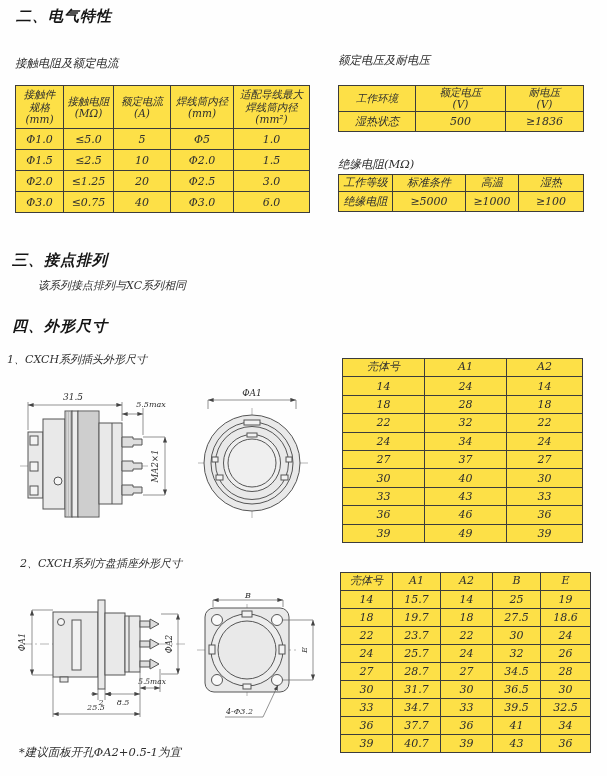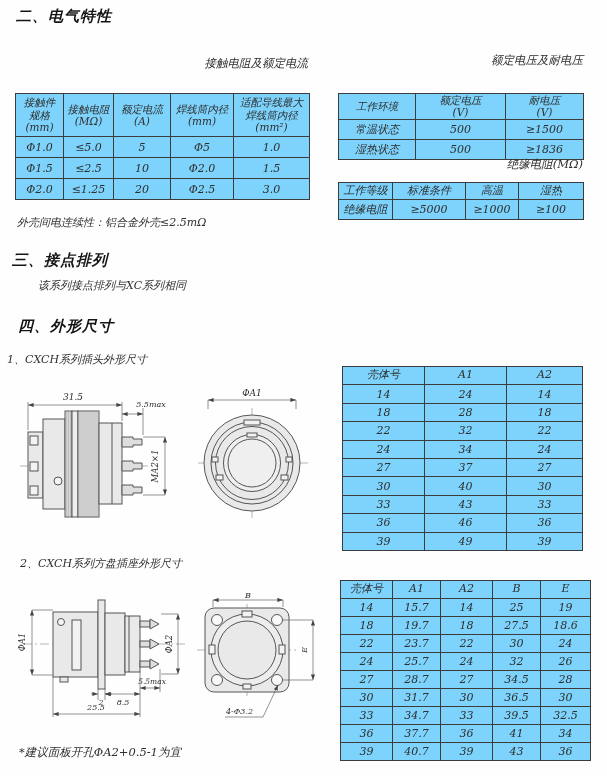--- a/index.html
+++ b/index.html
@@ -1,23 +1,23 @@
 <!DOCTYPE html>
 <html><head>
 <meta charset="utf-8">
 <style>
   html,body{margin:0;padding:0;background:#ffffff;}
   .page{position:relative;width:607px;height:776px;background:#fefefe;overflow:hidden;
         font-family:"DejaVu Serif","Liberation Serif",serif;color:#2e2e2e;font-style:italic;}
   .h{position:absolute;font-family:"DejaVu Sans","Liberation Sans",sans-serif;
      font-weight:bold;font-size:15px;color:#151515;letter-spacing:1px;white-space:nowrap;}
-  .cap{position:absolute;text-align:right;font-size:11.5px;white-space:nowrap;}
+  .cap{position:absolute;text-align:left;font-size:11.5px;white-space:nowrap;}
   .note{position:absolute;font-size:11px;white-space:nowrap;}
   .small-label{position:absolute;font-size:11px;white-space:nowrap;}
-  table{position:absolute;border-collapse:collapse;table-layout:fixed;background:#7dd3fc;margin-top:8px;}
+  table{position:absolute;border-collapse:collapse;table-layout:fixed;background:#fde047;}
   th,td{border:1px solid #3c3c3c;text-align:center;vertical-align:middle;
         font-weight:normal;padding:0;font-size:11px;color:#2e2e2e;overflow:hidden;}
   th{white-space:pre-line;line-height:1.18;}
   #t-contact th{height:42px;font-size:10.5px;}
   #t-contact td{height:20px;}
   #t-voltage th{height:24px;font-size:10.5px;}
   #t-voltage td{height:19px;}
   #t-insul th{height:16px;}
   #t-insul td{height:19px;}
   #t-shell1 th,#t-shell1 td{height:17.4px;}
@@ -72,46 +72,47 @@
           <td>Φ2.0</td>
           <td>1.5</td>
         </tr>
         <tr>
           <td>Φ2.0</td>
           <td>≤1.25</td>
           <td>20</td>
           <td>Φ2.5</td>
           <td>3.0</td>
         </tr>
+        <tr>
+          <td>Φ3.0</td>
+          <td>≤0.75</td>
+          <td>40</td>
+          <td>Φ3.0</td>
+          <td>6.0</td>
+        </tr>
       </tbody>
   </table>
-  <div class="note" style="left:17px;top:215px;">外壳间电连续性：铝合金外壳≤2.5mΩ</div>
 
   <div class="cap" style="left:338px;top:53px;width:245px;">额定电压及耐电压</div>
   <table id="t-voltage" style="left:338px;top:85px;width:245px;">
     <colgroup>
         <col style="width:77px">
         <col style="width:90px">
         <col style="width:78px">
       </colgroup>
     <thead>
         <tr>
       <th>工作环境</th>
       <th>额定电压
 (V)</th>
       <th>耐电压
 (V)</th>
     </tr>
       </thead>
     <tbody>
-        <tr>
-          <td>常温状态</td>
-          <td>500</td>
-          <td>≥1500</td>
-        </tr>
         <tr>
           <td>湿热状态</td>
           <td>500</td>
           <td>≥1836</td>
         </tr>
       </tbody>
   </table>
 
   <div class="cap" style="left:338px;top:157px;width:245px;">绝缘电阻(MΩ)</div>
   <table id="t-insul" style="left:338px;top:174px;width:245px;">
@@ -135,21 +136,21 @@
           <td>≥5000</td>
           <td>≥1000</td>
           <td>≥100</td>
         </tr>
       </tbody>
   </table>
 
   <div class="h" style="left:12px;top:251px;">三、接点排列</div>
   <div class="note" style="left:38px;top:278px;">该系列接点排列与XC系列相同</div>
 
-  <div class="h" style="left:12px;top:317px;margin-left:6px;">四、外形尺寸</div>
+  <div class="h" style="left:12px;top:317px;">四、外形尺寸</div>
 
   <div class="small-label" style="left:7px;top:352px;">1、CXCH系列插头外形尺寸</div>
 
   <svg style="left:15px;top:378px;" width="320" height="182" viewBox="0 0 320 182">
     <defs>
       <marker id="ar1" markerWidth="9" markerHeight="8" refX="8" refY="3" orient="auto-start-reverse">
         <path d="M0,0 L8,3 L0,6 Z" fill="#444"></path>
       </marker>
     </defs>
 

